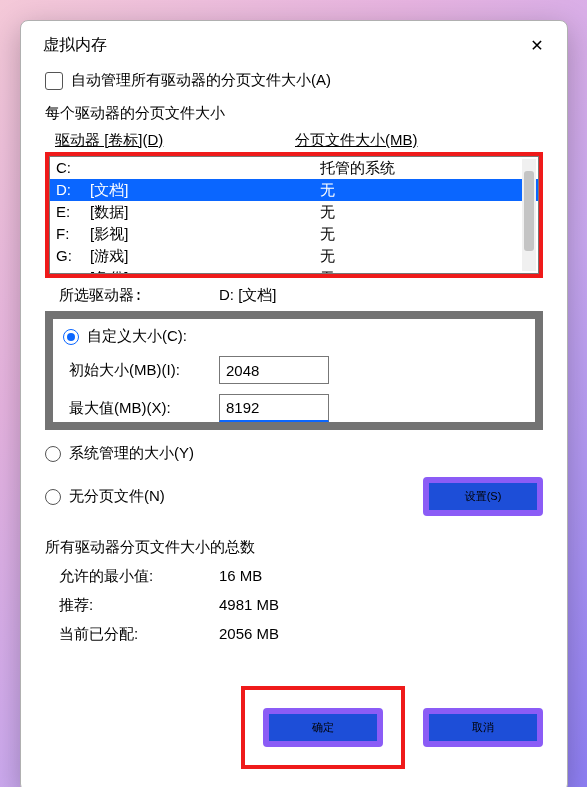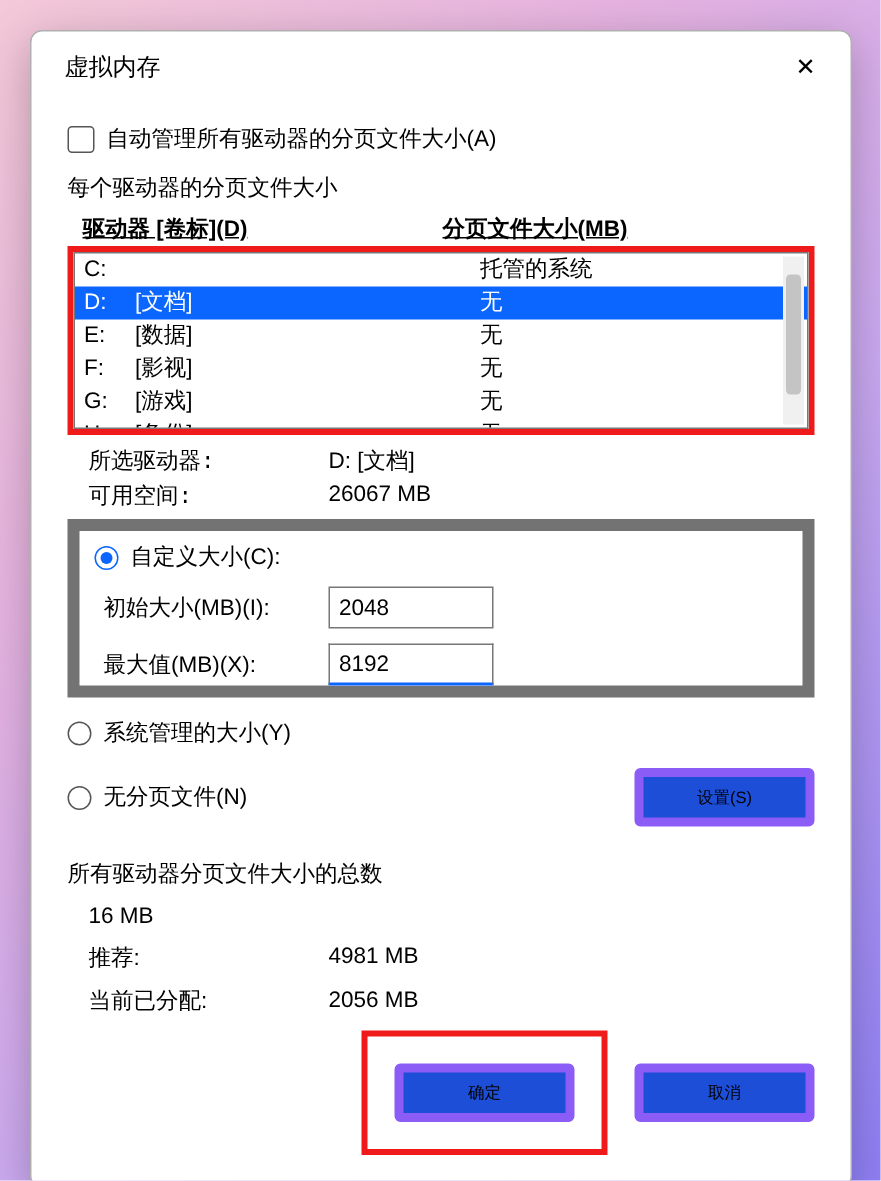--- a/index.html
+++ b/index.html
@@ -24,21 +24,21 @@
     font-size:16px; color:#000; border-radius:4px; cursor:pointer;
   }
   .content { flex:1; padding:6px 24px 10px 24px; font-size:15px; color:#000; }
   .row { display:flex; align-items:center; }
   .chk {
     width:18px; height:18px; border:1.5px solid #555; border-radius:3px; margin-right:8px;
     display:inline-block;
   }
   .section-label { margin-top:14px; }
   .col-headers {
-    display:flex; margin-top:8px; padding:0 4px 2px 10px; font-size:15px;font-weight:bold;
+    display:flex; margin-top:8px; padding:0 4px 2px 10px; font-size:15px;
   }
   .col-headers .c1{flex:0 0 240px; text-decoration:underline;}
   .col-headers .c2{flex:1; text-decoration:underline;}
   .drive-box {
     border:4px solid #ef1a1a; position:relative; margin-top:0;
   }
   .drive-inner {
     border:1px solid #777; background:#fff; height:118px; overflow:hidden; position:relative;
   }
   .drive-row {
@@ -92,21 +92,21 @@
 <div class="window">
   <div class="titlebar">
     <span>虚拟内存</span>
     <div class="close-btn">
       <span>✕</span>
     </div>
   </div>
 
   <div class="content">
 
-    <div class="row" style="margin-top:12px;">
+    <div class="row" style="margin-top:0;">
       <span class="chk"></span>
       <span>自动管理所有驱动器的分页文件大小(A)</span>
     </div>
 
     <div class="section-label">每个驱动器的分页文件大小</div>
 
     <div class="col-headers">
       <span class="c1">驱动器 [卷标](D)</span>
       <span class="c2">分页文件大小(MB)</span>
     </div>
@@ -146,24 +146,20 @@
           <div class="scrollbar">
           <div class="thumb"></div>
         </div>
       </div>
     </div>
 
     <div class="info-row">
       <span class="k">所选驱动器:</span>
       <span class="v">D:  [文档]</span>
     </div>
-    <div class="info-row" style="margin-top:4px;">
-      <span class="k">可用空间:</span>
-      <span class="v">26067 MB</span>
-    </div>
 
     <div class="custom-box">
       <div class="row">
         <span class="radio on"></span>
         <span>自定义大小(C):</span>
       </div>
       <div class="form-row">
         <span class="lbl">初始大小(MB)(I):</span>
         <input class="tinput" value="2048" style="">
       </div>
@@ -181,20 +177,21 @@
     <div class="after-opts">
       <div class="row">
         <span class="radio"></span>
         <span>无分页文件(N)</span>
       </div>
       <div class="set-btn">设置(S)</div>
     </div>
 
     <div class="totals-label">所有驱动器分页文件大小的总数</div>
     <div class="tot-row">
+      <span class="k">允许的最小值:</span>
       <span class="v">16 MB</span>
     </div>
     <div class="tot-row">
       <span class="k">推荐:</span>
       <span class="v">4981 MB</span>
     </div>
     <div class="tot-row">
       <span class="k">当前已分配:</span>
       <span class="v">2056 MB</span>
     </div>

